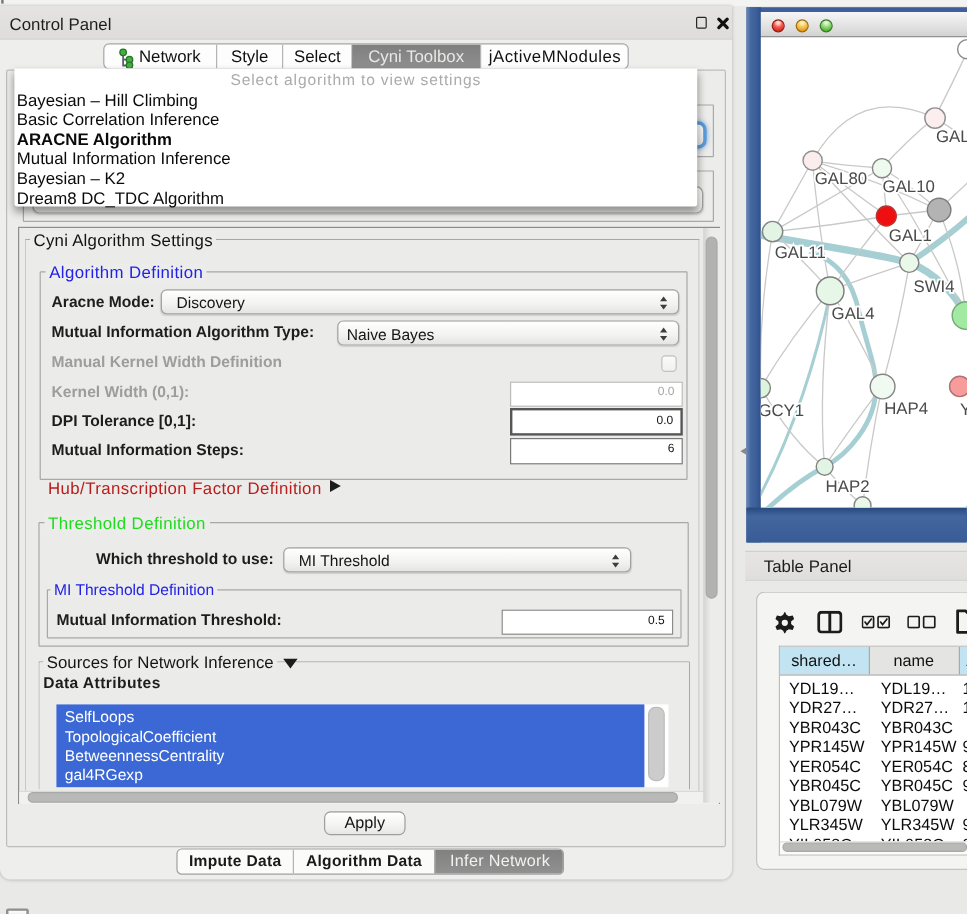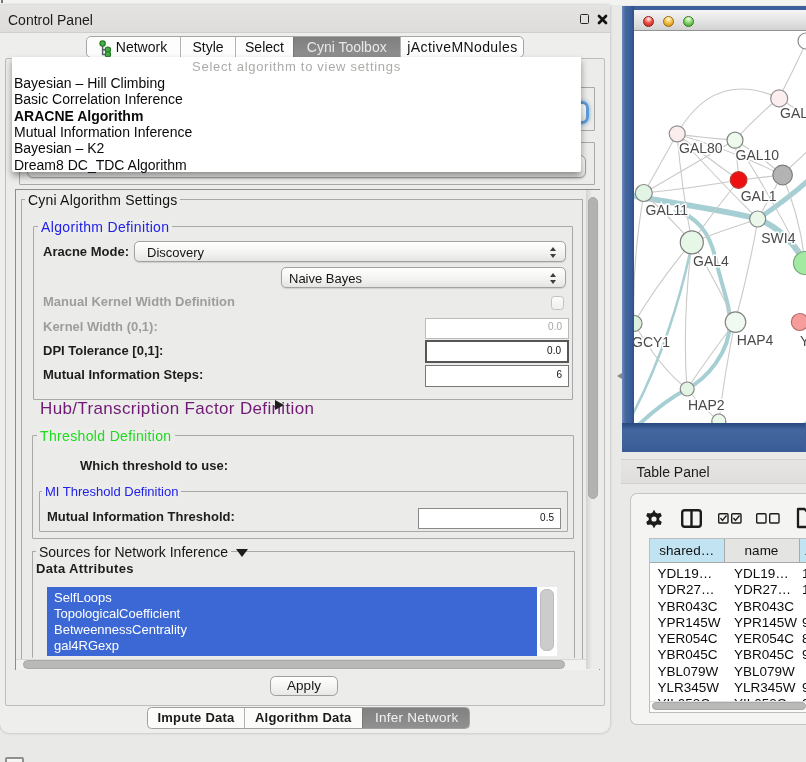--- a/index.html
+++ b/index.html
@@ -84,20 +84,21 @@
   <div class="gtitle" style="left:38px;top:214px;font-size:14px;letter-spacing:0.35px;color:#2121e8;">Algorithm Definition</div>
 
   <div class="lbl" style="left:43px;top:239px;">Aracne Mode:</div>
   <div class="combo" style="left:134px;top:236px;width:432px;height:21px;">
       <span>Discovery</span>
       <div class="carr" style="top:4px;">
         <i class="up"></i>
         <i class="dn"></i>
       </div>
     </div>
+  <div class="lbl" style="left:43px;top:264px;">Mutual Information Algorithm Type:</div>
   <div class="combo" style="left:281px;top:261.5px;width:285px;height:21px;">
       <span style="left:7px;">Naive Bayes</span>
       <div class="carr" style="top:4px;">
         <i class="up"></i>
         <i class="dn"></i>
       </div>
     </div>
   <div class="lbl dis" style="left:43px;top:289px;">Manual Kernel Width Definition</div>
   <div class="abs" style="left:550.5px;top:291px;width:13.5px;height:13.5px;background:linear-gradient(#fbfbfa,#f0f0ee);border:1px solid #c2c2c0;border-radius:3.5px;"></div>
   <div class="lbl dis" style="left:43px;top:314px;">Kernel Width (0,1):</div>
@@ -106,26 +107,33 @@
     </div>
   <div class="lbl" style="left:43px;top:338px;">DPI Tolerance [0,1]:</div>
   <div class="tf" style="left:425px;top:334.5px;width:144px;height:23.5px;border:2px solid #565656;color:#111;">
       <span style="top:3px;">0.0</span>
     </div>
   <div class="lbl" style="left:43px;top:362px;">Mutual Information Steps:</div>
   <div class="tf" style="left:425px;top:360px;width:144px;height:21.5px;border:1.5px solid #787878;color:#111;">
       <span>6</span>
     </div>
 
-  <div class="abs" style="left:40px;top:394px;font-size:17px;letter-spacing:0.35px;color:#701a75;white-space:nowrap;">Hub/Transcription Factor Definition</div>
+  <div class="abs" style="left:40px;top:394px;font-size:14px;letter-spacing:0.35px;color:#b91c1c;white-space:nowrap;">Hub/Transcription Factor Definition</div>
   <div class="abs" style="left:275px;top:395px;width:0;height:0;border-top:5.5px solid transparent;border-bottom:5.5px solid transparent;border-left:9px solid #1c1c1c;"></div>
 
   <div class="grp" style="left:32px;top:430px;width:541.5px;height:103.5px;"></div>
   <div class="gtitle" style="left:37px;top:423px;font-size:14px;letter-spacing:0.35px;color:#1ddb1d;">Threshold Definition</div>
   <div class="lbl" style="left:80px;top:453px;">Which threshold to use:</div>
+  <div class="combo" style="left:236px;top:450.5px;width:290px;height:21px;">
+      <span>MI Threshold</span>
+      <div class="carr" style="top:4px;">
+        <i class="up"></i>
+        <i class="dn"></i>
+      </div>
+    </div>
 
   <div class="grp" style="left:39px;top:486px;width:529px;height:41px;"></div>
   <div class="gtitle" style="left:42px;top:479px;font-size:13px;color:#2121e8;">MI Threshold Definition</div>
   <div class="lbl" style="left:47px;top:504px;">Mutual Information Threshold:</div>
   <div class="tf" style="left:418px;top:503px;width:143px;height:20.5px;border:1px solid #8a8a88;color:#111;">
       <span>0.5</span>
     </div>
 
   <div class="grp" style="left:32px;top:546px;width:543px;height:107px;border-bottom:none;"></div>
   <div class="gtitle" style="left:36px;top:539px;font-size:14px;color:#161616;">Sources for Network Inference</div>

